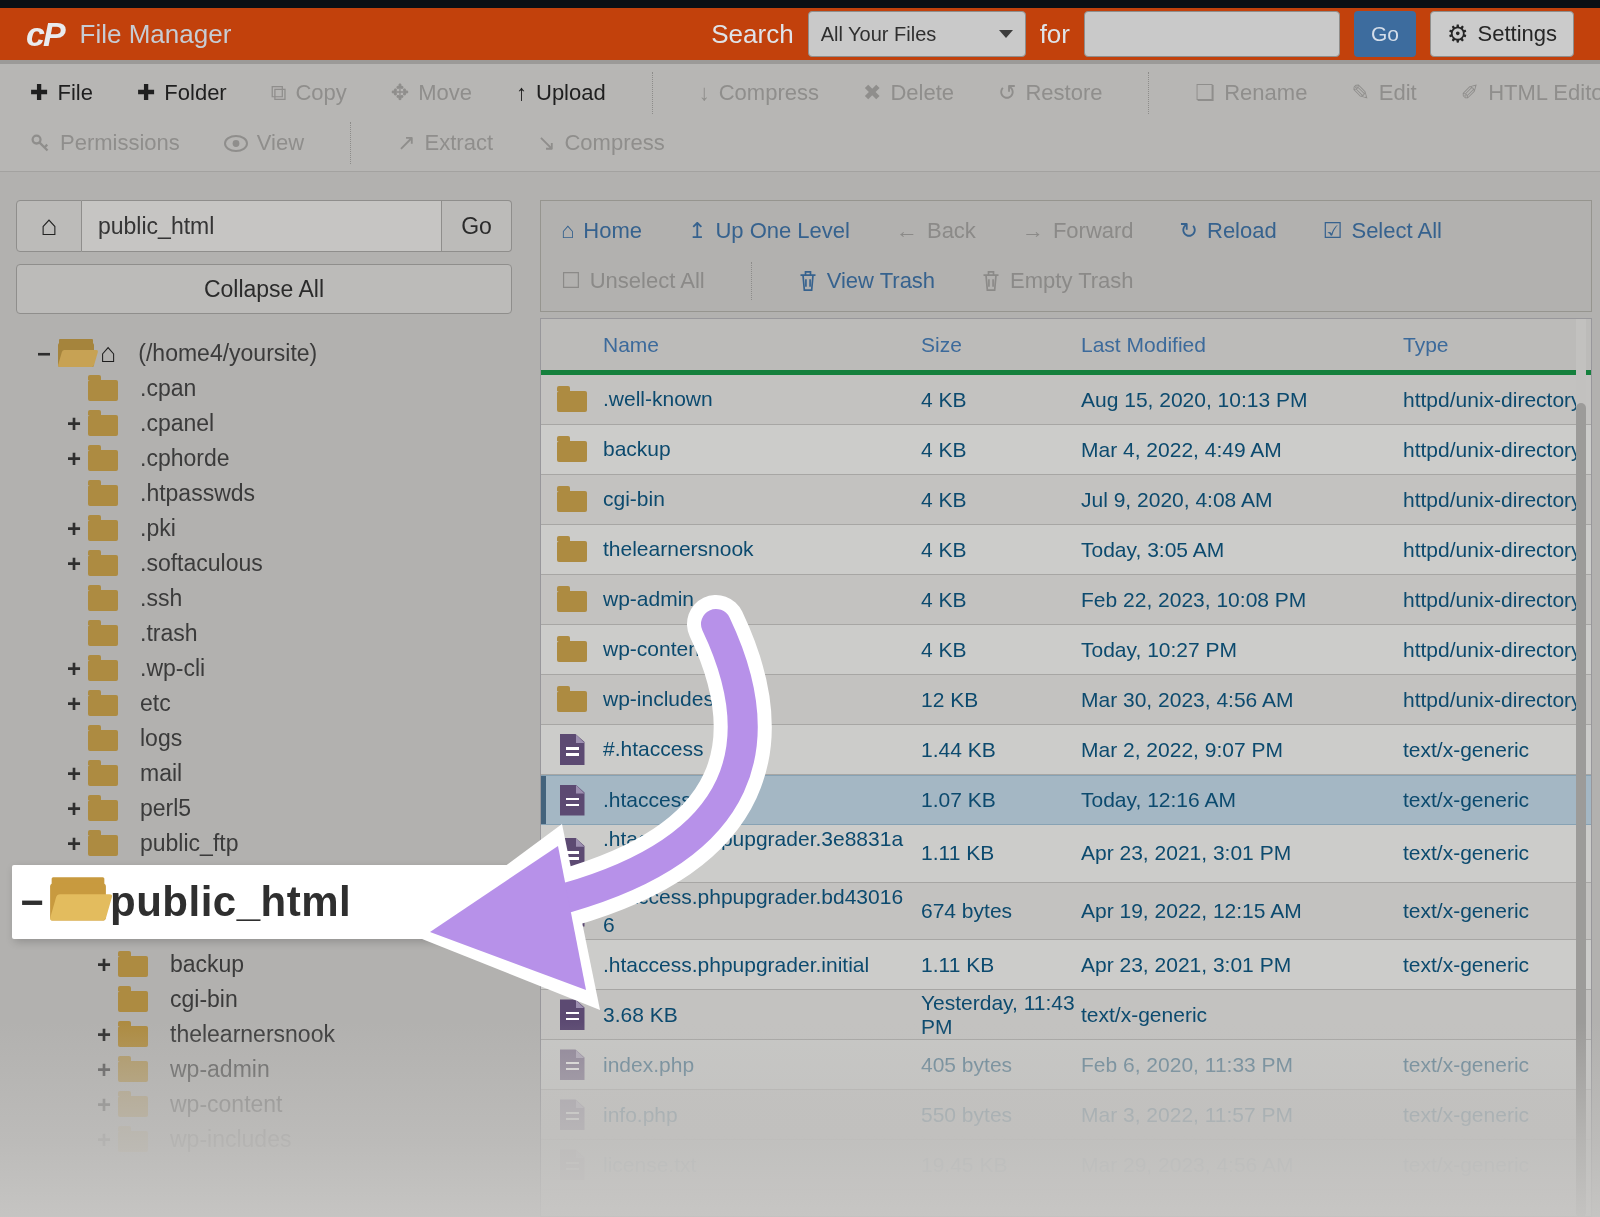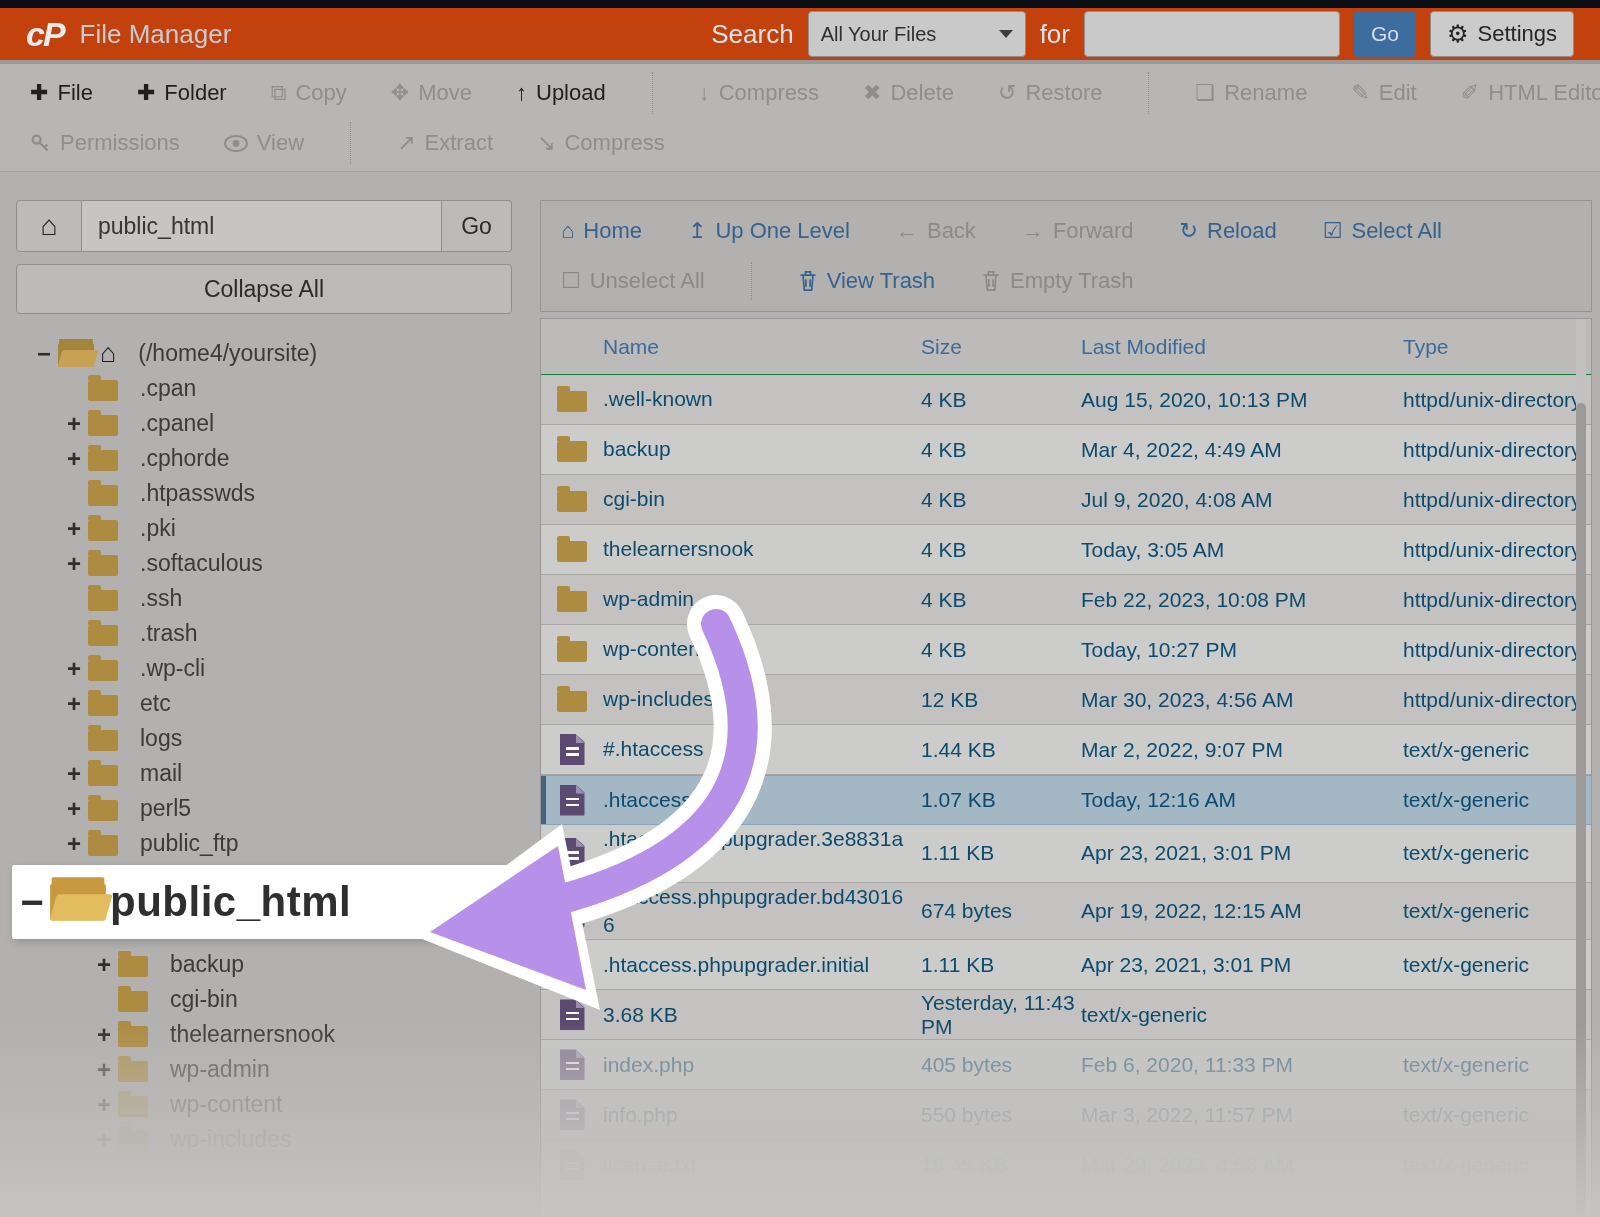--- a/index.html
+++ b/index.html
@@ -98,21 +98,21 @@
   .nav-row { display:flex; align-items:center; height:50px; gap:46px; }
   .nav-item { display:inline-flex; align-items:center; gap:9px; font-size:22px; cursor:pointer; white-space:nowrap; }
   .nav-item.enabled { color:#36628e; }
   .nav-item.disabled { color:#8b8a88; }
   .nav-icon { font-size:22px; line-height:1; display:inline-flex; align-items:center; }
   .nav-icon svg { display:block; }
   .nav-divider { align-self:stretch; border-left:1px dotted #8d8c8a; margin:6px 0; }
   .tablewrap { margin-top:6px; border:1px solid #98978b; border-color:#98979b; height:899px; overflow:hidden; position:relative; background:#c3c2c0; }
   .frow { display:grid; grid-template-columns:62px 318px 160px 322px 1fr; align-items:center; min-height:50px;
           border-bottom:1px solid #a7a6a4; font-size:21px; color:#0c4a6e; }
-  .frow.head { background:#bcbbb9; min-height:56px; color:#3c6a9b; border-bottom:1px solid #15803d; }
+  .frow.head { background:#bcbbb9; min-height:56px; color:#3c6a9b; border-bottom:5px solid #15803d; }
   .frow.head > div { font-size:21px; }
   .frow:nth-child(even) { background:#ccccca; }
   .frow:nth-child(odd)  { background:#c3c2c0; }
   .frow.head { background:#bcbbb9 !important; }
   .frow.selected { background:#a4b7c4 !important; box-shadow:inset 5px 0 0 #44637c; border-top:1px solid #87a2b4; border-bottom:1px solid #87a2b4; }
   .cell-icon { display:flex; justify-content:center; }
   .cell-name { word-break:break-all; padding-right:14px; line-height:1.35; }
   .cell-type { overflow:hidden; white-space:nowrap; }
   
   .icon-file { width:25px; height:31px; background:#5c4a72; position:relative; flex:none;

